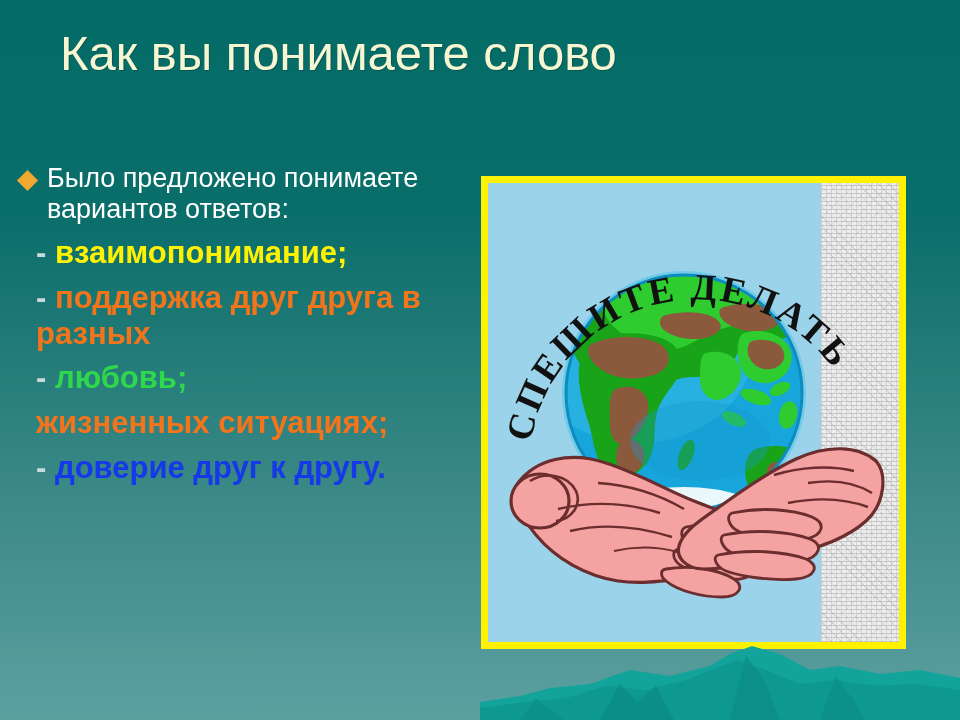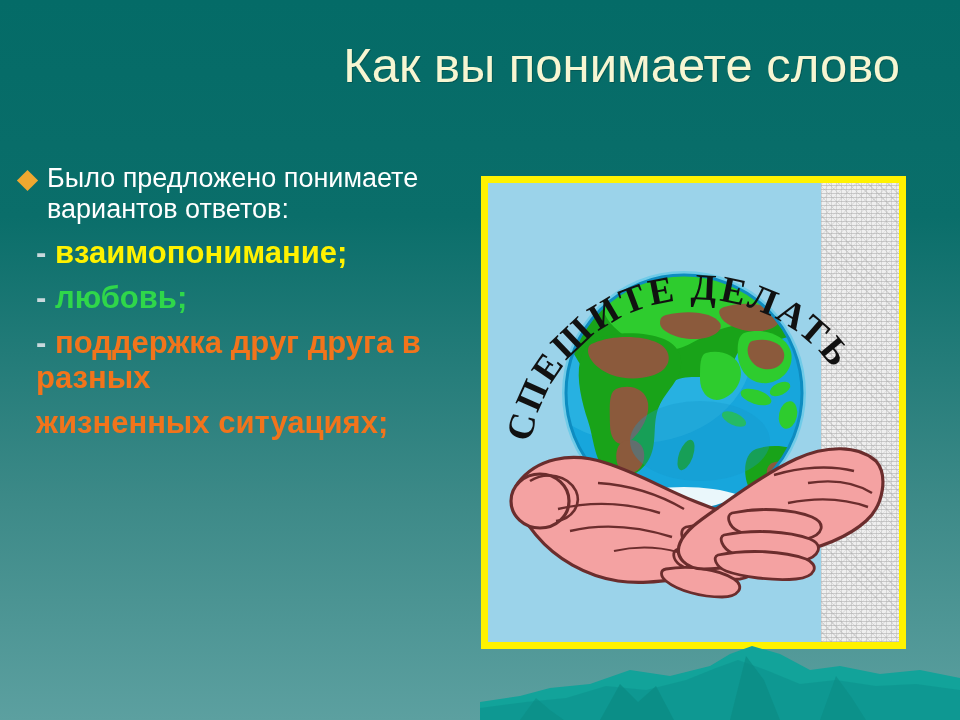--- a/index.html
+++ b/index.html
@@ -28,23 +28,23 @@
     bottom: 0;
     width: 480px;
     height: 80px;
     pointer-events: none;
   }
 
   
   #title {
     position: absolute;
     left: 60px;
-    top: 38px;
+    top: 26px;
     width: 840px;
-    text-align: right;
+    text-align: left;
     color: #F7F6D2;
     font-family: "Liberation Sans", sans-serif;
     font-size: 49px;
     line-height: 1.12;
     font-weight: 400;
     letter-spacing: 0px;
     text-shadow: 1px 1px 0 rgba(0,0,0,0.18);
   }
 
   
@@ -157,32 +157,36 @@
       <span class="bullet-text">Было предложено понимаете вариантов ответов:</span>
     </div>
 
     <div class="sub-item">
       <span class="dash">-</span>
       <span class="c-yellow">взаимопонимание;</span>
     </div>
 
     <div class="sub-item">
       <span class="dash">-</span>
-      <span class="c-green">любовь;</span>
+      <span class="c-orange">поддержка друг друга в разных</span>
     </div>
 
     <div class="sub-item">
       <span class="dash">-</span>
-      <span class="c-orange">поддержка друг друга в разных</span>
+      <span class="c-green">любовь;</span>
     </div>
 
     <div class="sub-item indent-extra">
       <span class="c-orange">жизненных ситуациях;</span>
     </div>
 
+    <div class="sub-item">
+      <span class="dash">-</span>
+      <span class="c-blue">доверие друг к другу.</span>
+    </div>
 
   </div>
 
   <div id="picture">
     <div id="picture-inner">
 
       <div id="speckle-strip"></div>
 
       <svg id="poster-svg" width="411" height="459" viewBox="0 0 411 459">
         <defs>

